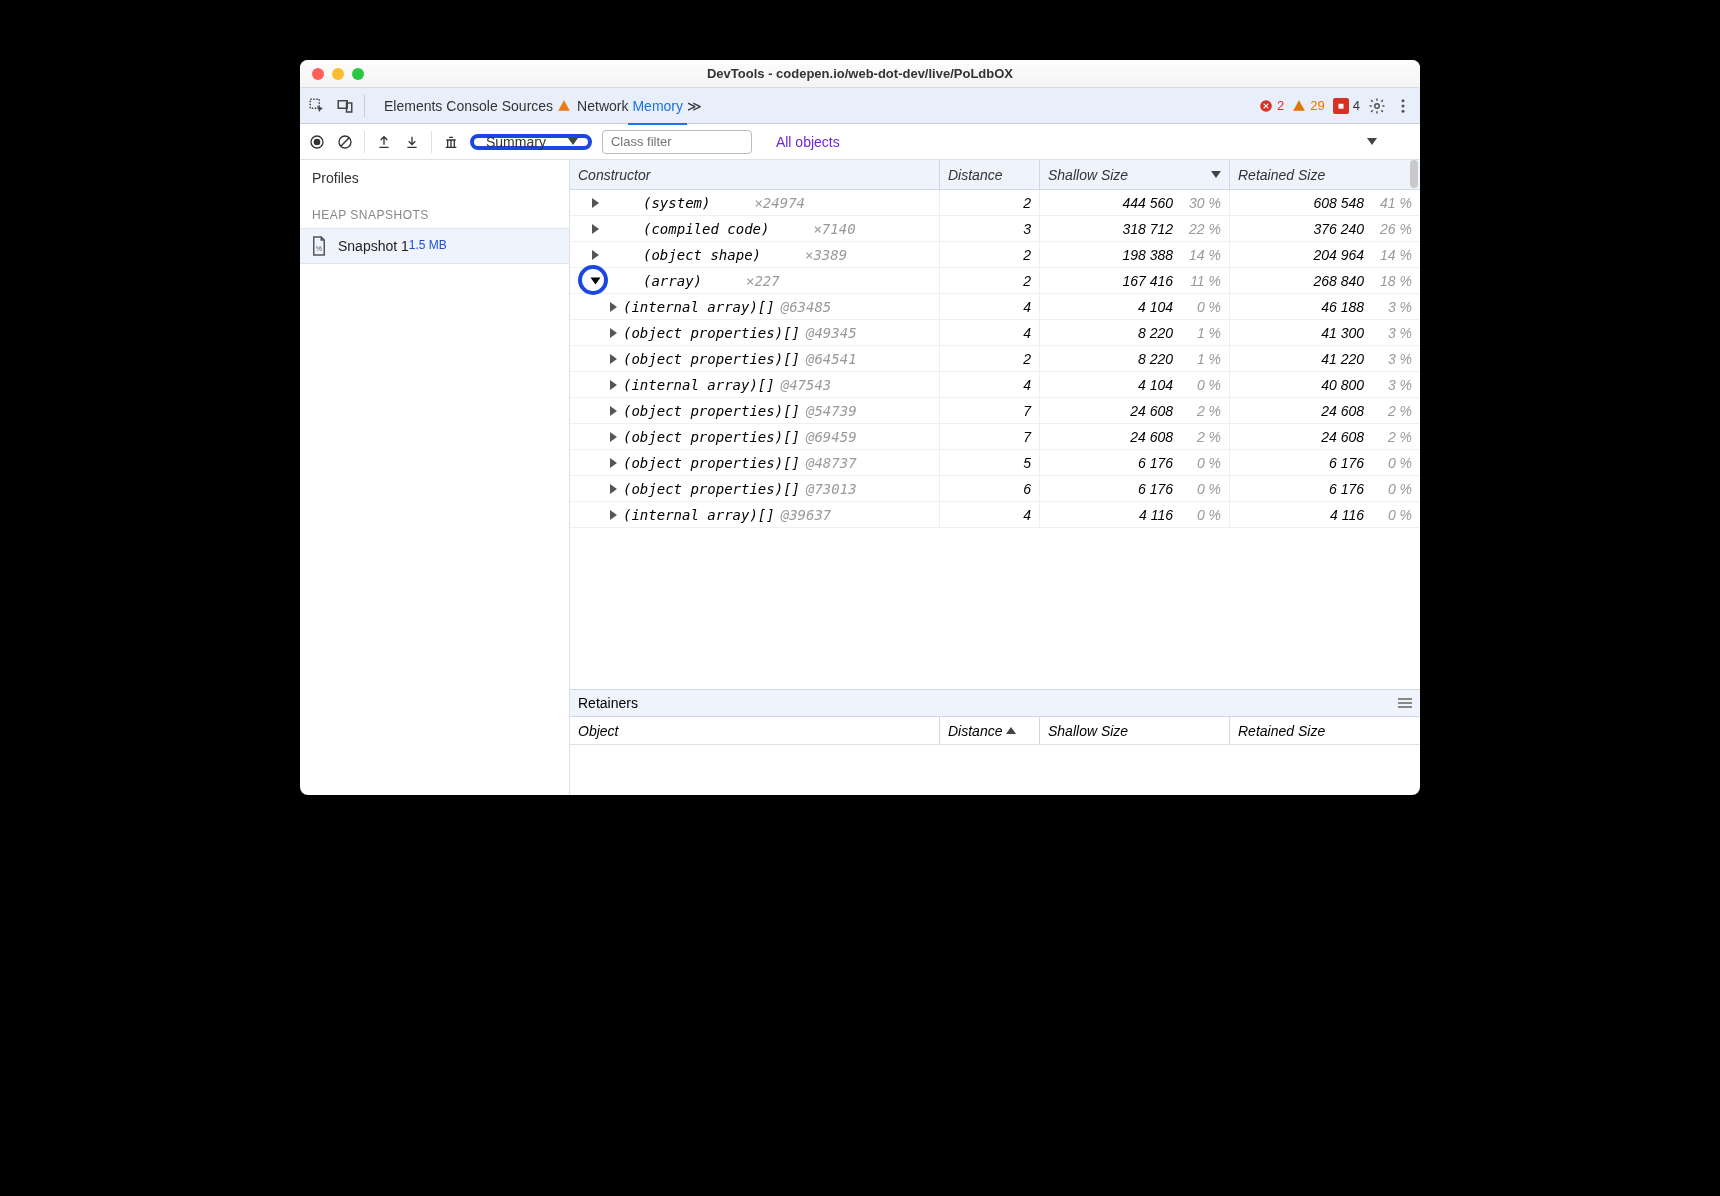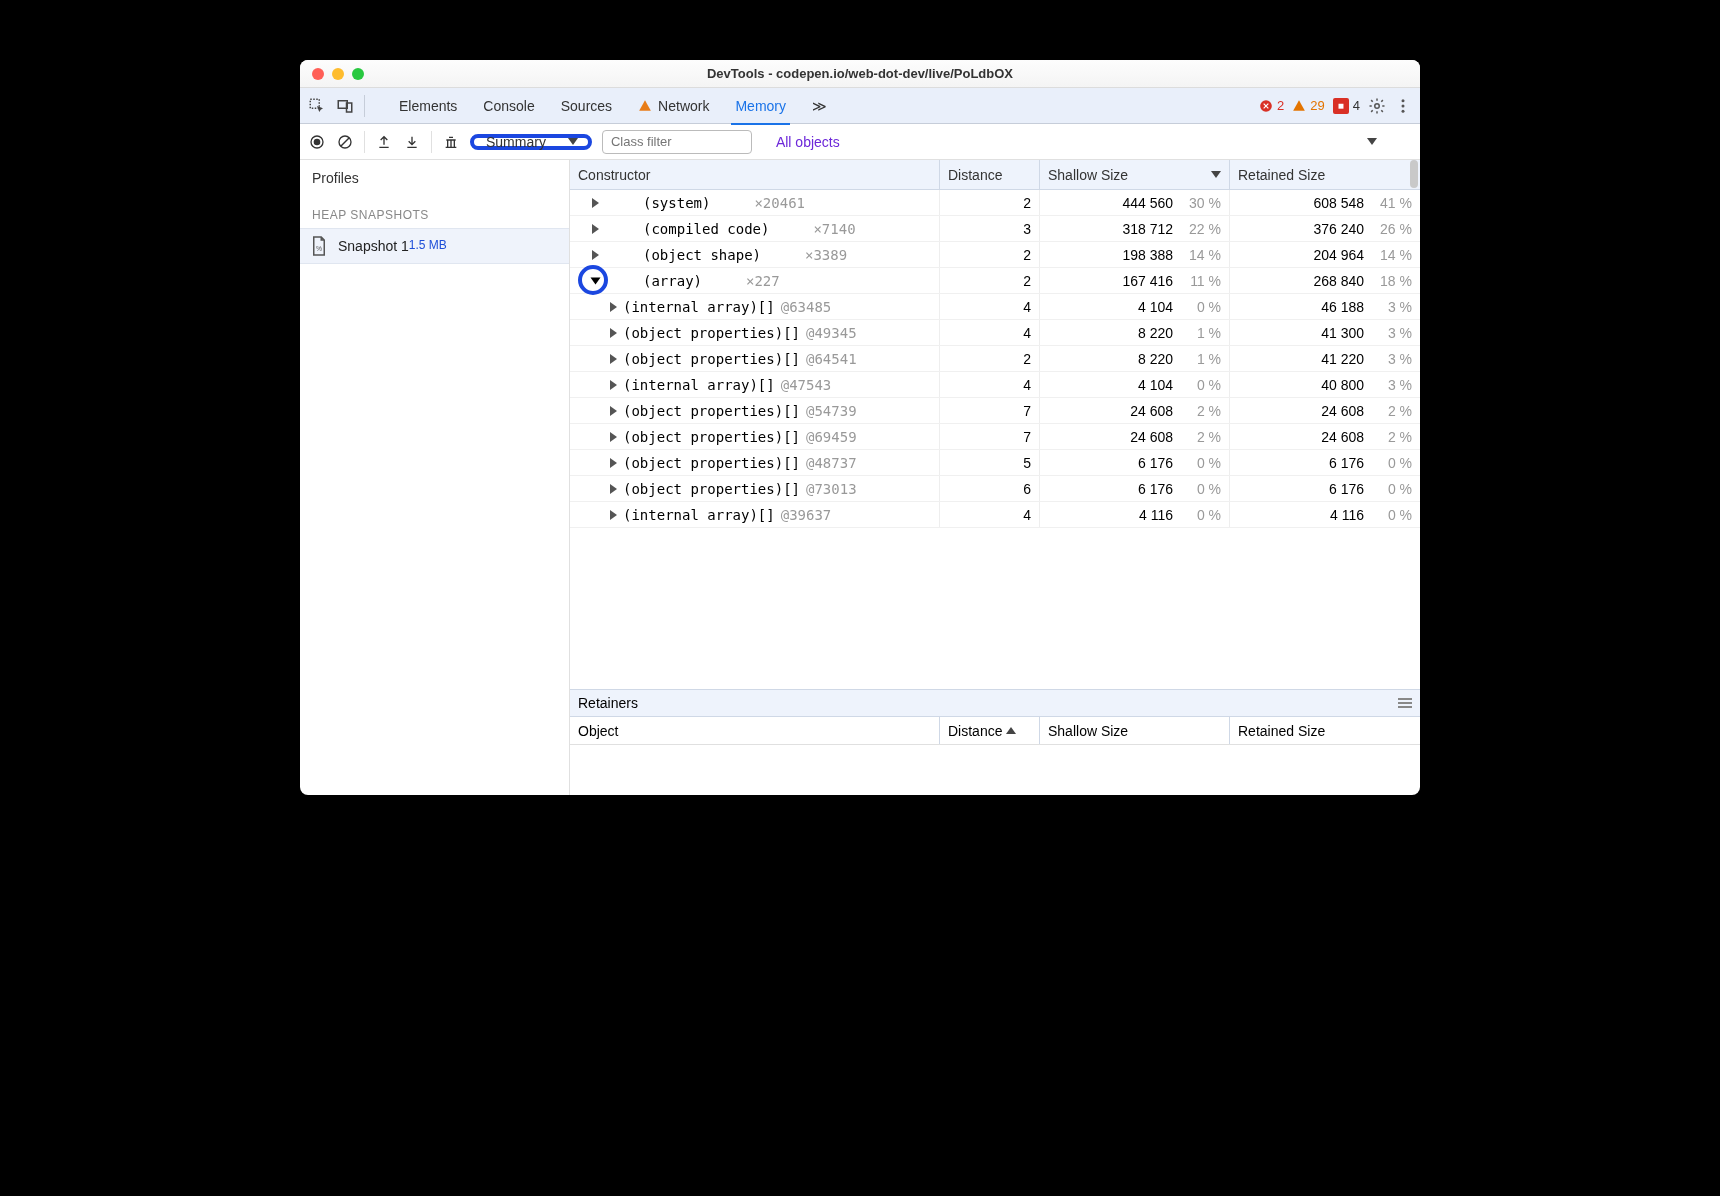--- a/index.html
+++ b/index.html
@@ -59,21 +59,21 @@
         background: #e9effa;
         border-bottom: 1px solid #c6cdd9;
         display: flex;
         align-items: center;
         padding: 0 8px;
         gap: 8px;
     }
     .ts-left { display: flex; align-items: center; gap: 10px; }
     .ts-icon { width: 18px; height: 18px; color: #444; display:flex; align-items:center; justify-content:center;}
     .ts-sep { width: 1px; height: 22px; background: #c6cdd9; }
-    .tabs { display: flex; align-items: center; gap: 22px; margin-left: 24px; }
+    .tabs { display: flex; align-items: center; margin-left: 9px; }
     .tab { font-size: 14px; color: #333; display: flex; align-items: center; gap: 6px; padding: 6px 2px;}
     .tab.active { color: #1a73e8; position:relative;}
     .tab.active::after {
         content:''; position:absolute; bottom:-5px; left:-2px; right:-2px;
         height:2px; background:#1a73e8;
     }
     .tab .warn-icon { color: #e87d18; }
     .ts-right { margin-left: auto; display: flex; align-items: center; gap: 8px;}
     .badge { display:flex; align-items:center; gap:4px; font-size:13px; font-weight:500;}
     .badge.err { color:#d93025;}
@@ -148,20 +148,21 @@
     .snap-icon { width:18px; height:22px; color:#555;}
     .snap-text { display:flex; flex-direction:row; line-height:1.2;}
     .snap-name { font-size:14px; color:#222;}
     .snap-size { font-size:12px; color:#1d4ed8;}
 
     
     .grid { flex:1; display:flex; flex-direction:column; overflow:hidden;}
     .tbl-head, .row, .ret-head {
         display:grid;
         grid-template-columns: 1fr 100px 190px 190px;
+        font-style: italic;
     }
     .tbl-head {
         background:#eef3fc;
         border-bottom: 1px solid #cfd8e6;
         height: 30px;
         font-size: 14px;
         color: #333;
     }
     .tbl-head > div, .ret-head > div {
         display:flex; align-items:center;
@@ -402,21 +403,21 @@
             <span>Shallow Size</span>
             <div class="tri-down"></div>
           </div>
           <div class="th-right">Retained Size</div>
         </div>
         <div class="rows" id="rows">
             <div class="row">
               <div class="constructor-cell indent-1">
                 <div class="disclose"></div>
                 <span>(system)</span>
-                <span class="dim">×20461</span>
+                <span class="dim">×24974</span>
               </div>
               <div class="num-cell">2</div>
               <div class="num-cell">
                 <span>444 560</span>
                 <span class="pct">30 %</span>
               </div>
               <div class="num-cell">
                 <span>608 548</span>
                 <span class="pct">41 %</span>
               </div>

